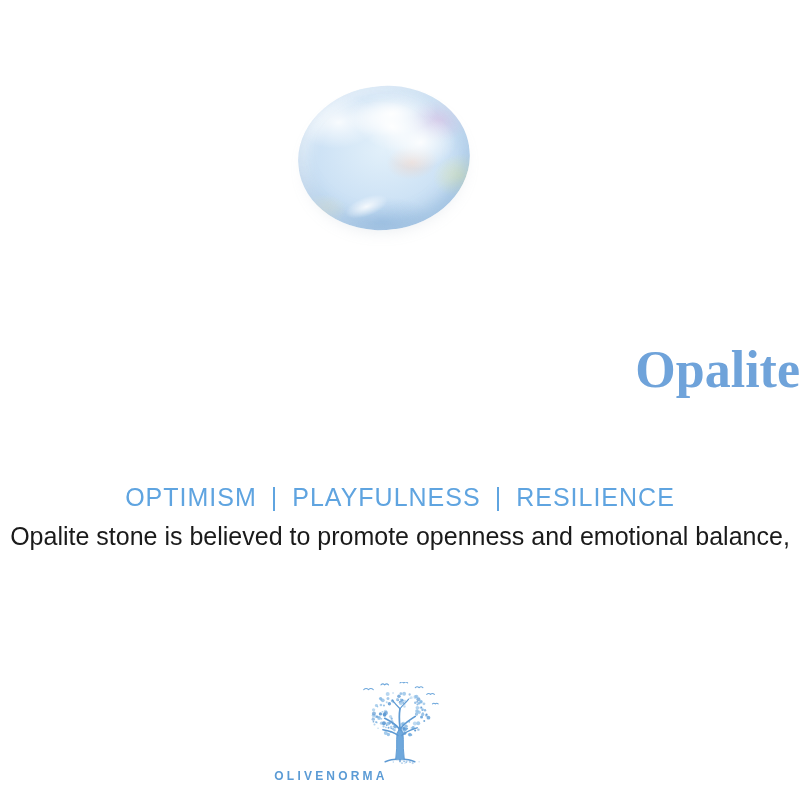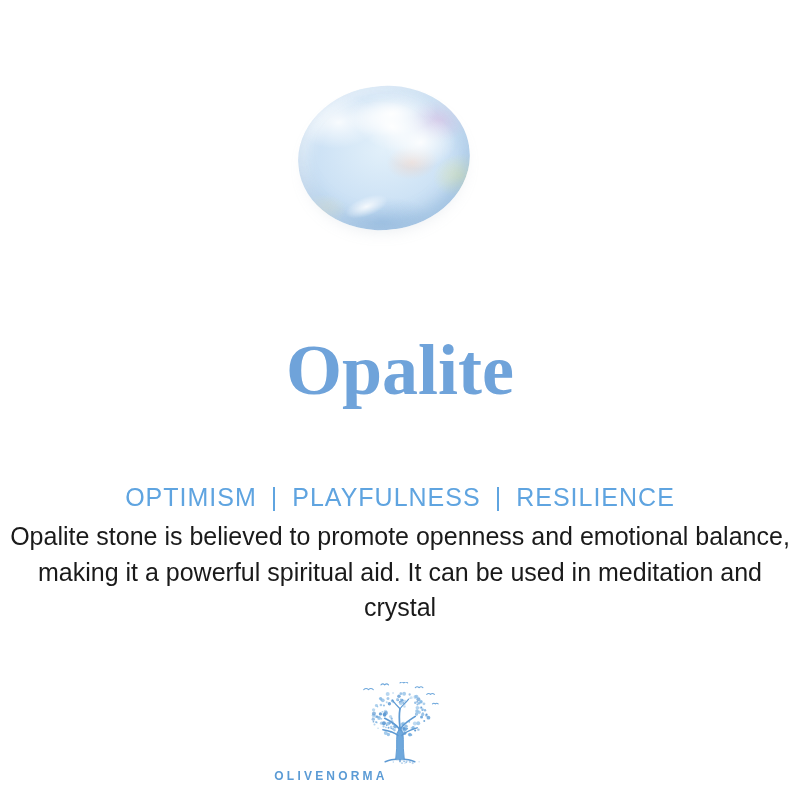--- a/index.html
+++ b/index.html
@@ -33,23 +33,23 @@
     border-radius:50%;transform:rotate(24deg);
     background:radial-gradient(closest-side, rgba(255,255,255,.95) 0%, rgba(255,255,255,0) 100%);
   }
   .stone:after{ 
     content:"";position:absolute;left:24%;top:76%;width:26%;height:13%;
     border-radius:50%;transform:rotate(-14deg);
     background:radial-gradient(closest-side, rgba(255,255,255,.85) 0%, rgba(255,255,255,0) 100%);
   }
   
   .page-title{
-    position:absolute;left:0;top:334px;width:800px;text-align:center;
+    position:absolute;left:0;top:334px;width:800px;text-align:right;
     font-family:"Liberation Serif",serif;font-weight:bold;
-    font-size:72px;line-height:72px;color:#6FA3DA;letter-spacing:0;
+    font-size:52px;line-height:72px;color:#6FA3DA;letter-spacing:0;
   }
   
   .traits{
     position:absolute;left:0;top:446px;width:800px;text-align:center;
     font-size:25px;line-height:30px;color:#5FA4E0;letter-spacing:1px;margin-top:36px;
   }
   .traits .sep{display:inline-block;margin:0 14px;font-weight:normal;color:#5FA4E0;}
   
   .description{
     position:absolute;left:0;top:519px;width:800px;text-align:center;
@@ -70,21 +70,20 @@
 <div class="stone-wrap">
   <div class="stone"></div>
 </div>
 
 <div class="page-title">Opalite</div>
 
 <div class="traits"><span>OPTIMISM</span><span class="sep">|</span><span>PLAYFULNESS</span><span class="sep">|</span><span>RESILIENCE</span></div>
 
 <div class="description">
   <div>Opalite stone is believed to promote openness and emotional balance,</div>
-  <div>making it a powerful spiritual aid. It can be used in meditation and crystal</div>
 </div>
 
 <div class="logo">
   <svg width="96" height="84" viewBox="0 0 100 88">
 
     <g class="leaves">
         <circle cx="73.8" cy="34.0" r="1.73" fill="#6FA8DC" opacity="0.67"></circle>
         <circle cx="37.6" cy="43.6" r="2.07" fill="#8ABCE6" opacity="0.78"></circle>
         <circle cx="31.5" cy="31.2" r="0.85" fill="#A8CDEC" opacity="0.92"></circle>
         <circle cx="68.3" cy="23.6" r="1.04" fill="#5E9AD3" opacity="0.66"></circle>

